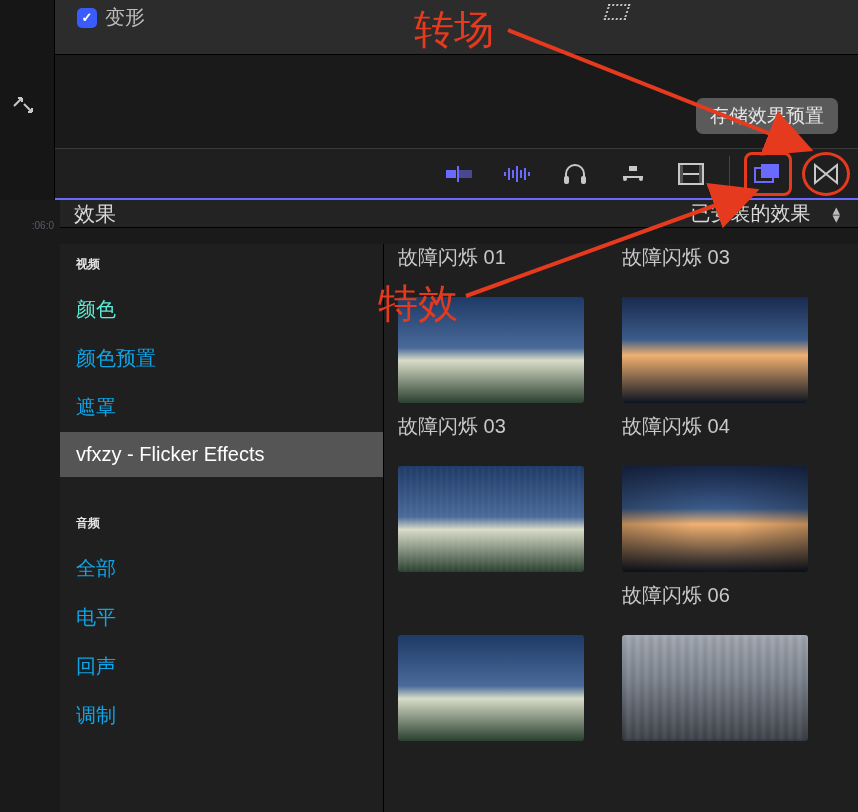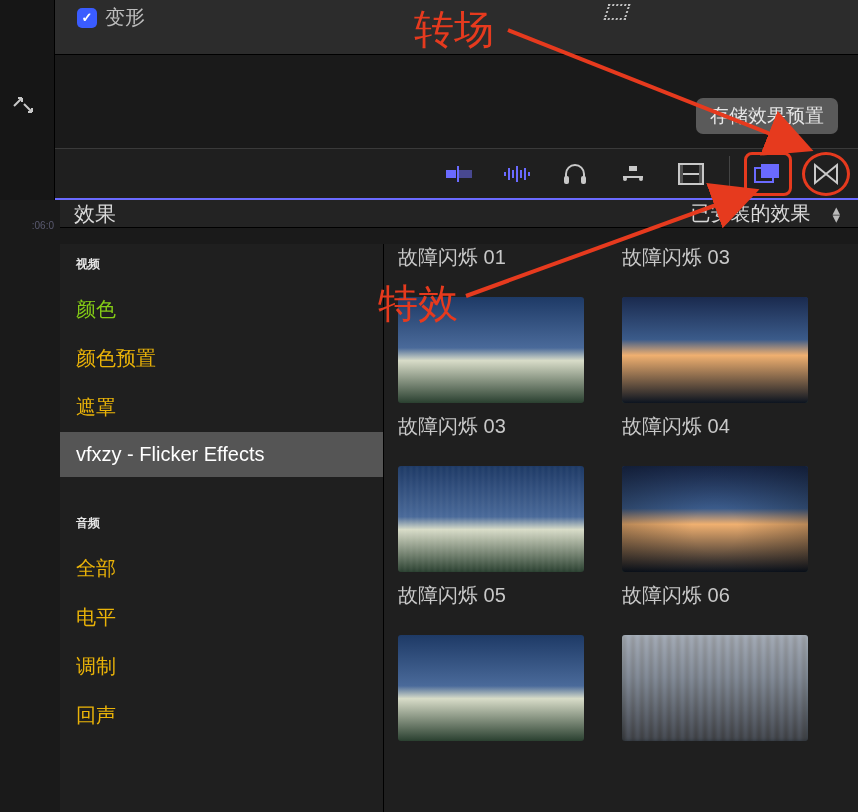--- a/index.html
+++ b/index.html
@@ -113,25 +113,25 @@
     position: absolute; top: 244px; left: 60px; width: 324px; bottom: 0;
     background: #1f1f1f;
     border-right: 1px solid #000;
     overflow: hidden;
   }
   .side-section {
     font-size: 12px; font-weight: 600; color: #e2e2e2;
     padding: 12px 16px;
   }
   .side-item {
-    font-size: 20px; color: #eab308;
+    font-size: 20px; color: #0ea5e9;
     padding: 11px 16px;
     cursor: pointer;
   }
-  .side-item.dim { color: #84cc16; }
+  .side-item.dim { color: #5eead4; }
   .side-item.selected {
     background: #555555;
     color: #fff;
   }
 
   
   .grid {
     position: absolute; top: 244px; left: 384px; right: 0; bottom: 0;
     background: #1f1f1f;
     padding: 0 14px;
@@ -279,22 +279,22 @@
 <div class="sidebar">
   <div class="side-section">视频</div>
   <div class="side-item dim">颜色</div>
   <div class="side-item">颜色预置</div>
   <div class="side-item">遮罩</div>
   <div class="side-item selected">vfxzy - Flicker Effects</div>
   <div style="height:26px"></div>
   <div class="side-section">音频</div>
   <div class="side-item">全部</div>
   <div class="side-item">电平</div>
+  <div class="side-item">回声</div>
   <div class="side-item">调制</div>
-  <div class="side-item">回声</div>
 </div>
 
 <div class="grid">
   <div class="grid-row row-header-only">
     <div class="cell">
         <div class="cell-label">故障闪烁 01</div>
       </div>
     <div class="cell">
         <div class="cell-label">故障闪烁 03</div>
       </div>
@@ -305,21 +305,20 @@
       <div class="cell-label">故障闪烁 03</div>
     </div>
     <div class="cell">
       <div class="thumb sunset"></div>
       <div class="cell-label">故障闪烁 04</div>
     </div>
   </div>
   <div class="grid-row">
     <div class="cell">
       <div class="thumb blur-h"></div>
-      <div class="cell-label">故障闪烁 05</div>
     </div>
     <div class="cell">
       <div class="thumb sunset zoom"></div>
       <div class="cell-label">故障闪烁 06</div>
     </div>
   </div>
   <div class="grid-row">
     <div class="cell">
       <div class="thumb"></div>
     </div>

